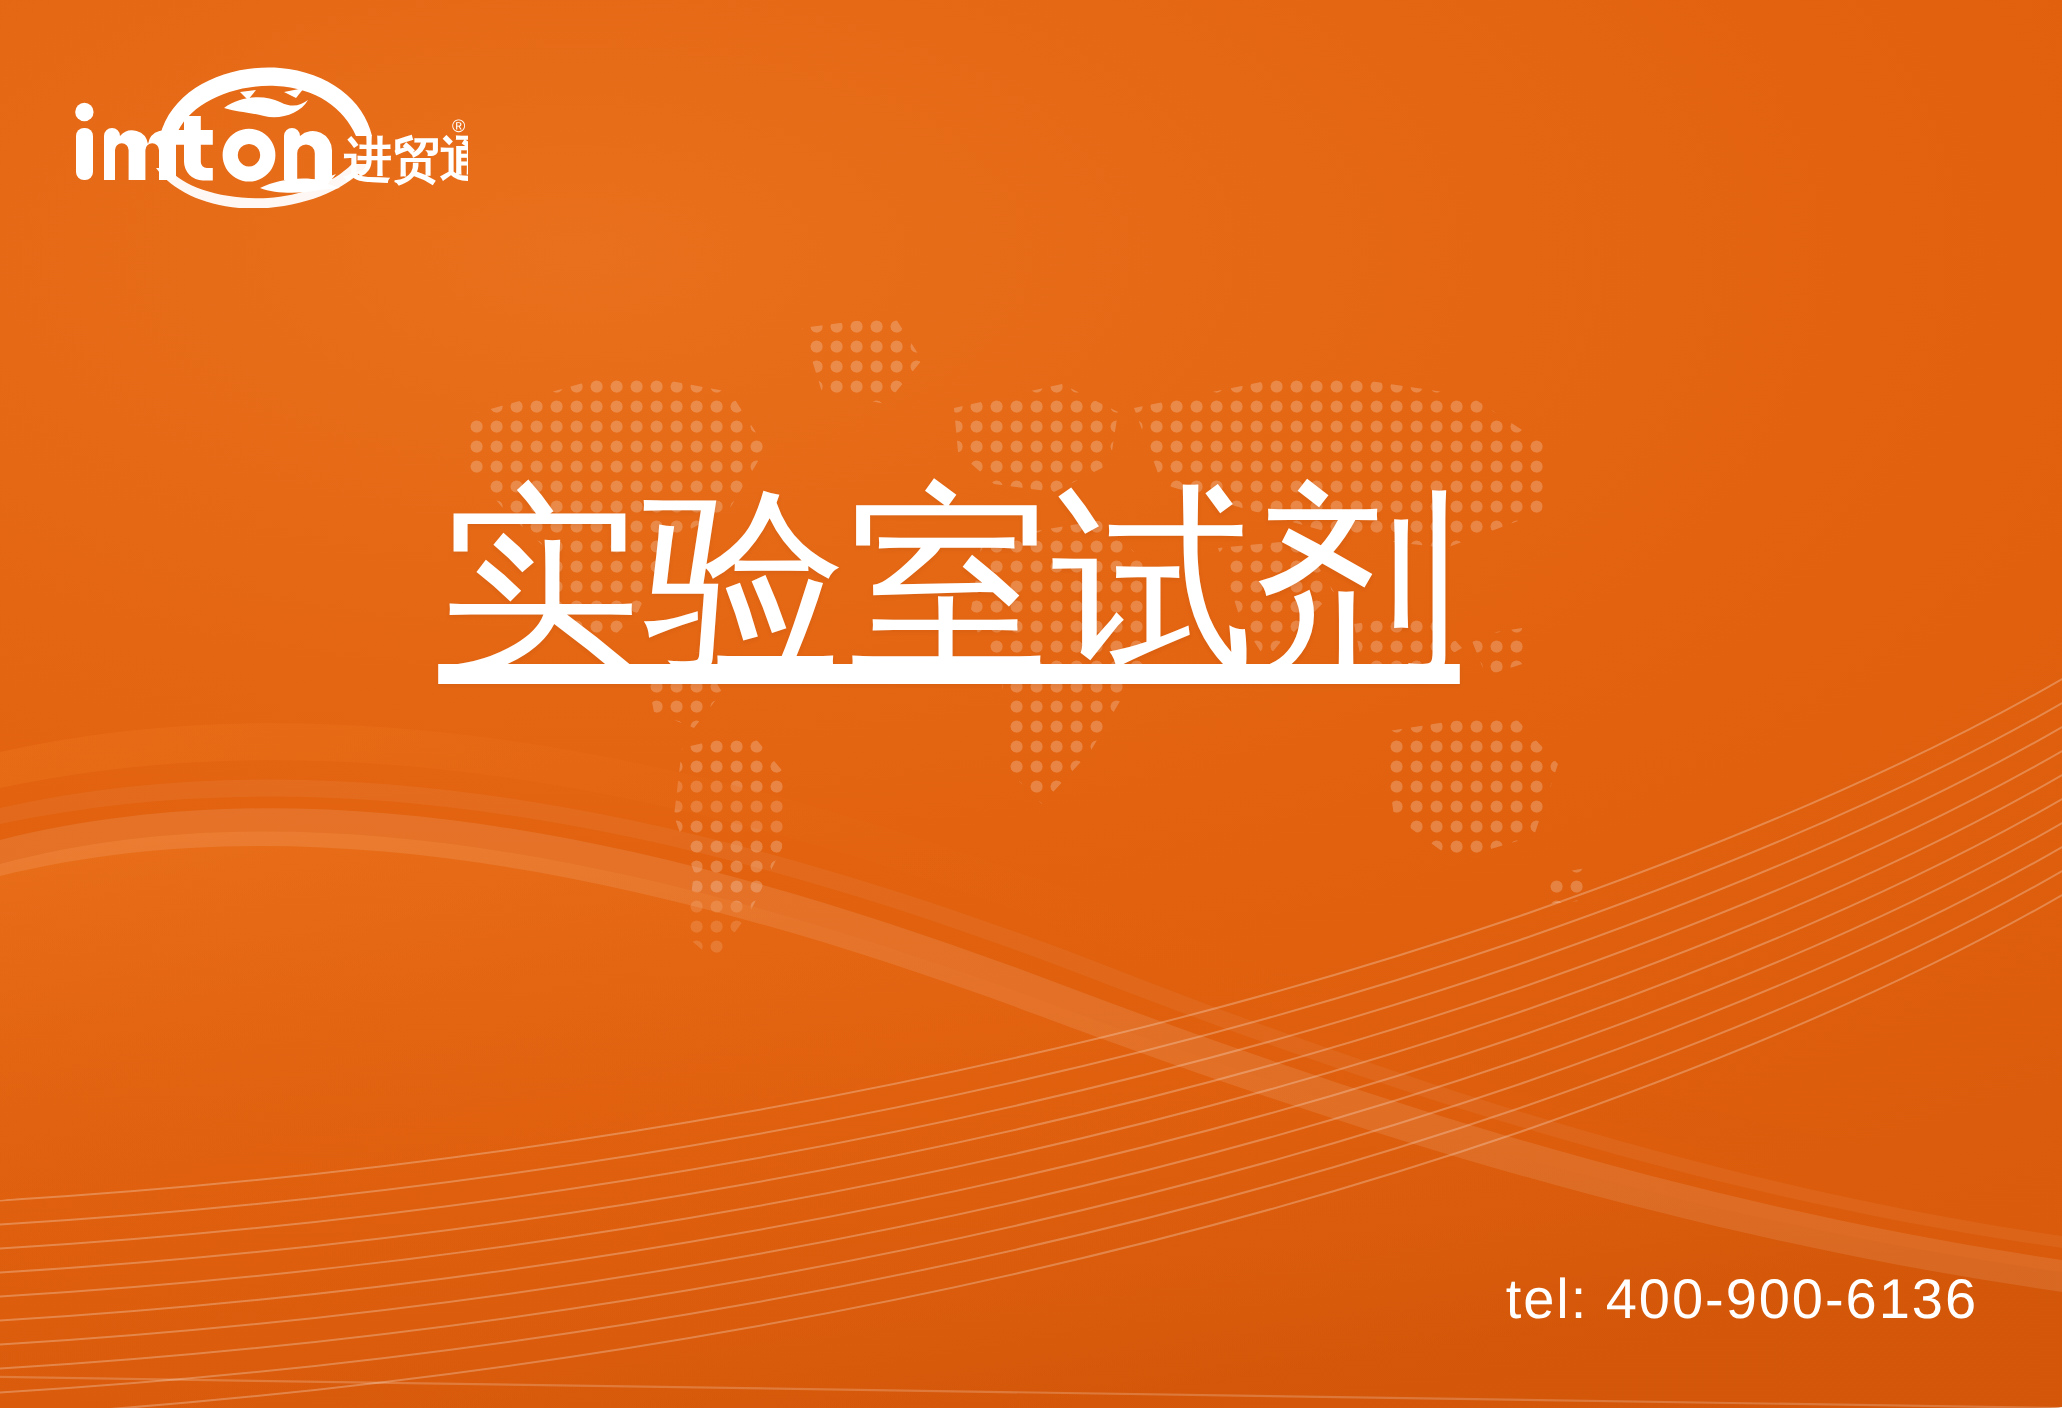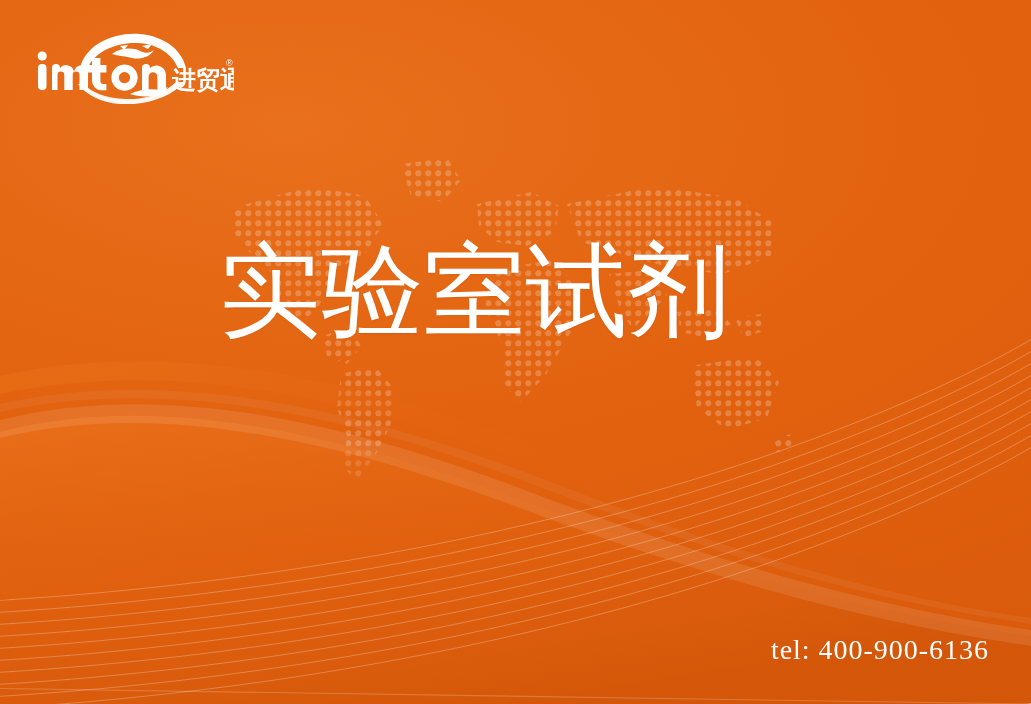--- a/index.html
+++ b/index.html
@@ -71,36 +71,37 @@
     left: 0;
     top: 234px;
     width: 949px;
     text-align: center;
     color: #ffffff;
     font-family: "Liberation Sans", sans-serif;
     font-weight: 400;
     line-height: 1.13;
     letter-spacing: 0.01em;
     text-shadow: 0 1px 2px rgba(120,45,0,0.10);
+    text-decoration: underline;
   }
   .headline .line {
     display: block;
     white-space: nowrap;
   }
   .headline .line1 { font-size: 102px; }
   .headline .line2 { font-size: 102px; }
 
   
   .phone {
     position: absolute;
     right: 42px;
     bottom: 38px;
     color: #ffffff;
     font-size: 28px;
-    font-family: Liberation Serif, serif;
+    font-family: Liberation Sans, sans-serif;
     letter-spacing: 0.035em;
     white-space: nowrap;
   }
 </style>
 </head>
 <body>
 
 <div id="banner">
 
   <div class="layer bg-base"></div>

